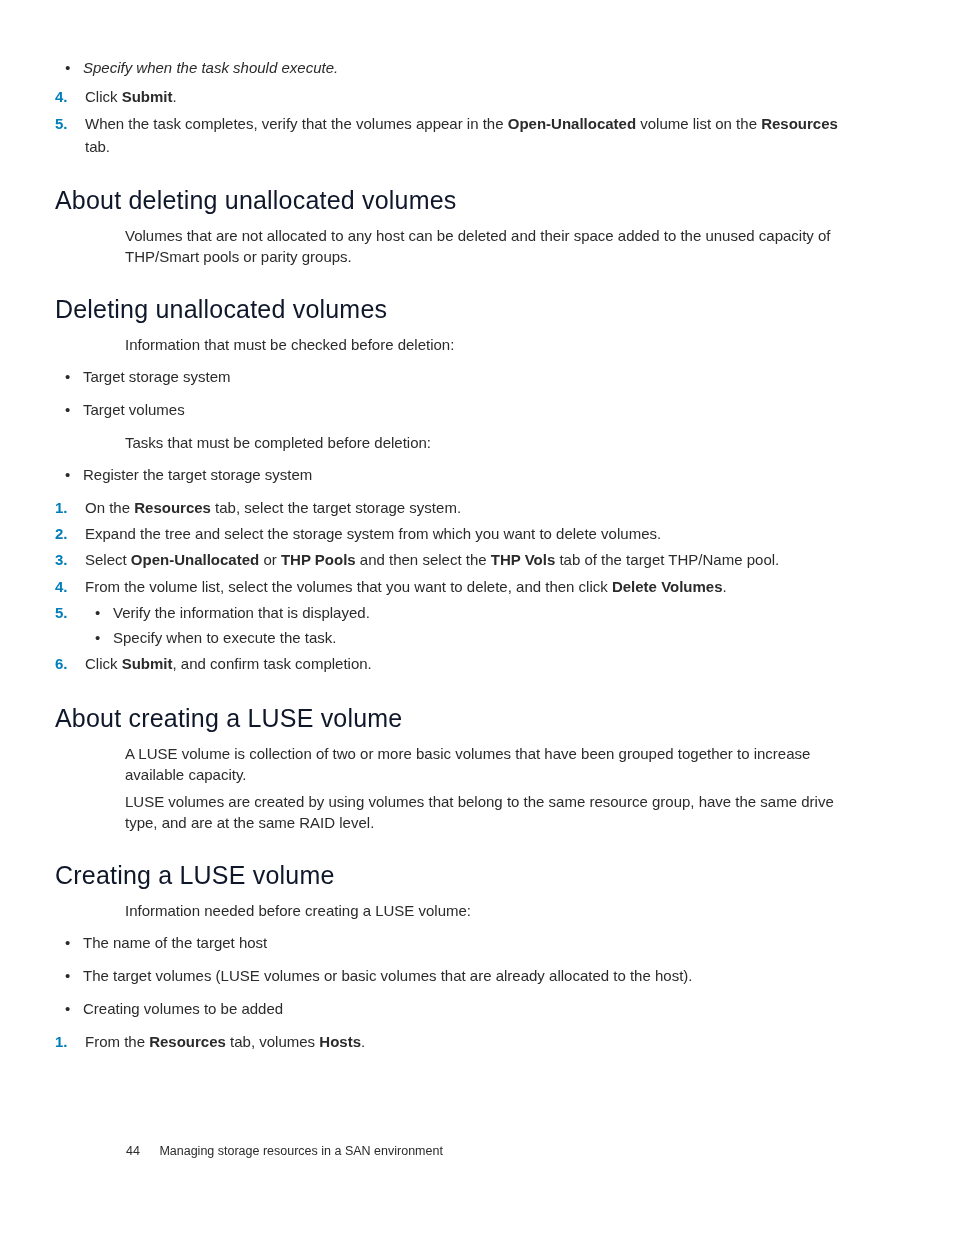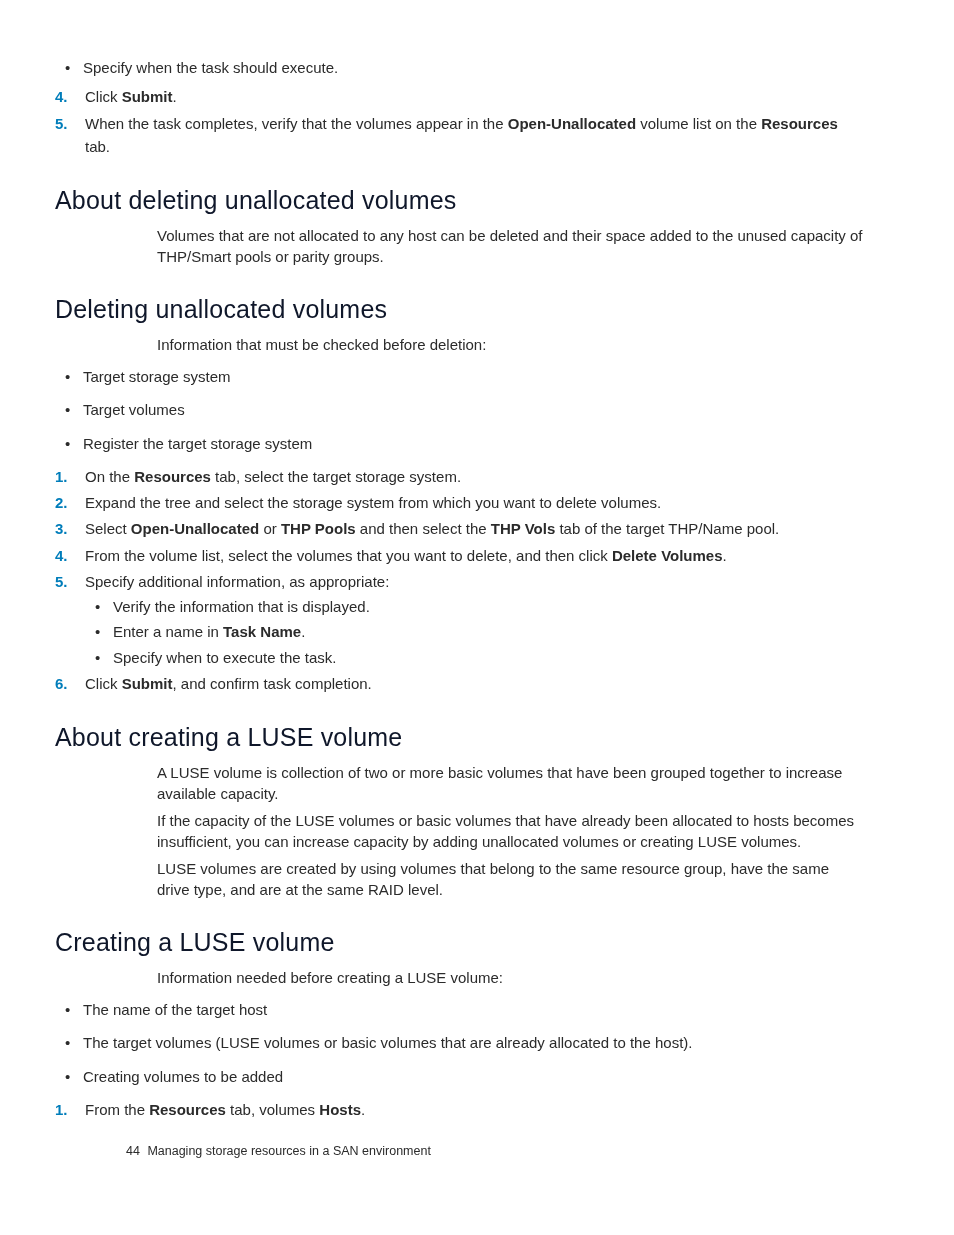--- a/index.html
+++ b/index.html
@@ -21,22 +21,22 @@
     margin: 28px 0 10px 0;
     font-stretch: condensed;
     letter-spacing: 0.2px;
   }
   p {
     font-size: 15px;
     line-height: 1.4;
     margin: 6px 0;
     font-stretch: condensed;
   }
-  .ind1 { margin-left: 102px; }
-  .ind2 { margin-left: 100px; }
+  .ind1 { margin-left: 70px; }
+  .ind2 { margin-left: 100px; font-style: italic; }
   ul.bullets, ol.steps {
     margin: 6px 0;
     padding: 0;
   }
   ul.bullets {
     list-style: none;
   }
   ul.bullets > li {
     position: relative;
     padding-left: 28px;
@@ -94,21 +94,21 @@
   }
   .bold { font-weight: bold; }
   .footer {
     position: absolute;
     left: 126px;
     top: 1144px;
     font-size: 12.5px;
     color: #2b2b2b;
     font-stretch: condensed;
   }
-  .footer .pgnum { margin-right: 4px; }
+  .footer .pgnum { margin-right: 16px; }
 </style>
 </head>
 <body>
 
 <div class="page">
 
   <ul class="subbullets ind2">
     <li>Specify when the task should execute.</li>
   </ul>
   <ol class="steps ind1">
@@ -124,20 +124,21 @@
 
   <h2>About deleting unallocated volumes</h2>
   <p class="ind1">Volumes that are not allocated to any host can be deleted and their space added to the unused capacity of THP/Smart pools or parity groups.</p>
 
   <h2>Deleting unallocated volumes</h2>
   <p class="ind1">Information that must be checked before deletion:</p>
   <ul class="bullets ind1">
     <li>Target storage system</li>
     <li>Target volumes</li>
   </ul>
+  <p class="ind1">Tasks that must be completed before deletion:</p>
   <ul class="bullets ind1">
     <li>Register the target storage system</li>
   </ul>
   <ol class="steps ind1">
     <li>
       <span class="num">1.</span>
       <span>On the </span><span class="bold">Resources</span><span> tab, select the target storage system.</span>
     </li>
     <li>
       <span class="num">2.</span>
@@ -146,38 +147,33 @@
     <li>
       <span class="num">3.</span>
       <span>Select </span><span class="bold">Open-Unallocated</span><span> or </span><span class="bold">THP Pools</span><span> and then select the </span><span class="bold">THP Vols</span><span> tab of the target THP/Name pool.</span>
     </li>
     <li>
       <span class="num">4.</span>
       <span>From the volume list, select the volumes that you want to delete, and then click </span><span class="bold">Delete Volumes</span><span>.</span>
     </li>
     <li>
       <span class="num">5.</span>
-      <span>Specify additional information, as appropriate:</span>
       <ul class="subbullets">
         <li>Verify the information that is displayed.</li>
-        <li>
-          <span>Enter a name in </span><span class="bold">Task Name</span><span>.</span>
-        </li>
         <li>Specify when to execute the task.</li>
       </ul>
     </li>
     <li>
       <span class="num">6.</span>
       <span>Click </span><span class="bold">Submit</span><span>, and confirm task completion.</span>
     </li>
   </ol>
 
   <h2>About creating a LUSE volume</h2>
   <p class="ind1">A LUSE volume is collection of two or more basic volumes that have been grouped together to increase available capacity.</p>
-  <p class="ind1">If the capacity of the LUSE volumes or basic volumes that have already been allocated to hosts becomes insufficient, you can increase capacity by adding unallocated volumes or creating LUSE volumes.</p>
   <p class="ind1">LUSE volumes are created by using volumes that belong to the same resource group, have the same drive type, and are at the same RAID level.</p>
 
   <h2>Creating a LUSE volume</h2>
   <p class="ind1">Information needed before creating a LUSE volume:</p>
   <ul class="bullets ind1">
     <li>The name of the target host</li>
     <li>The target volumes (LUSE volumes or basic volumes that are already allocated to the host).</li>
   </ul>
   <ul class="bullets ind1">
     <li>Creating volumes to be added</li>

